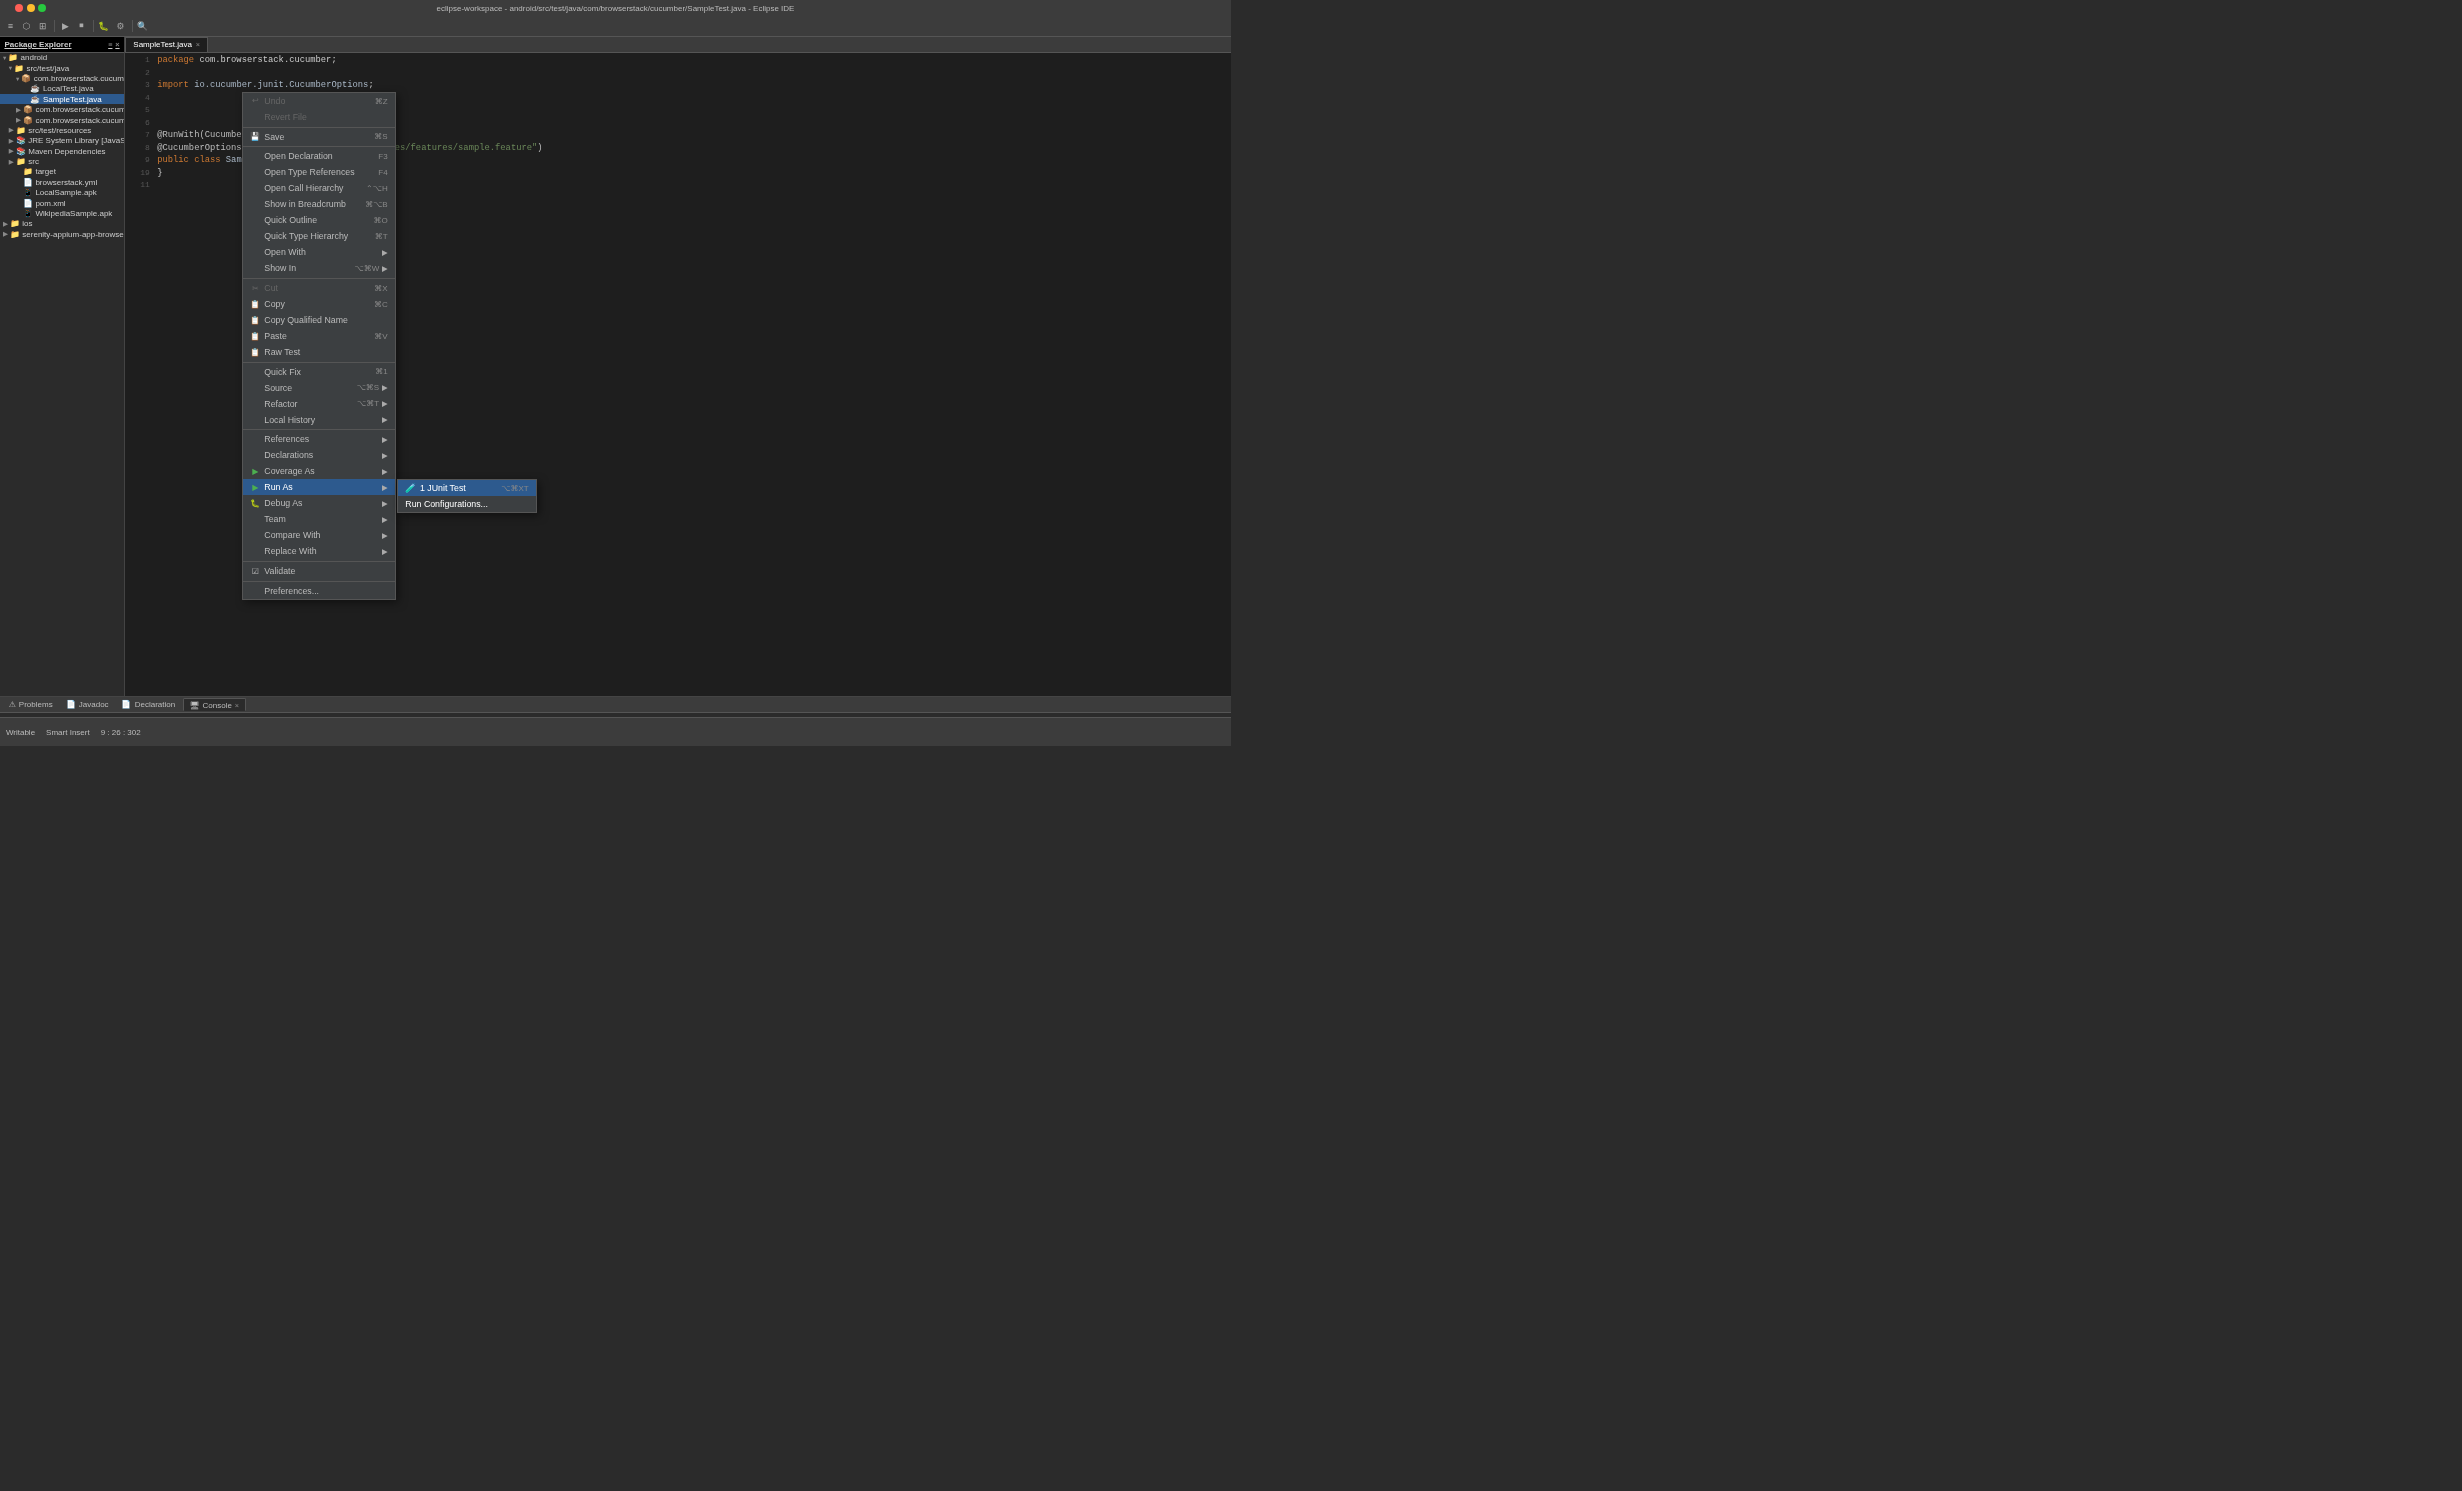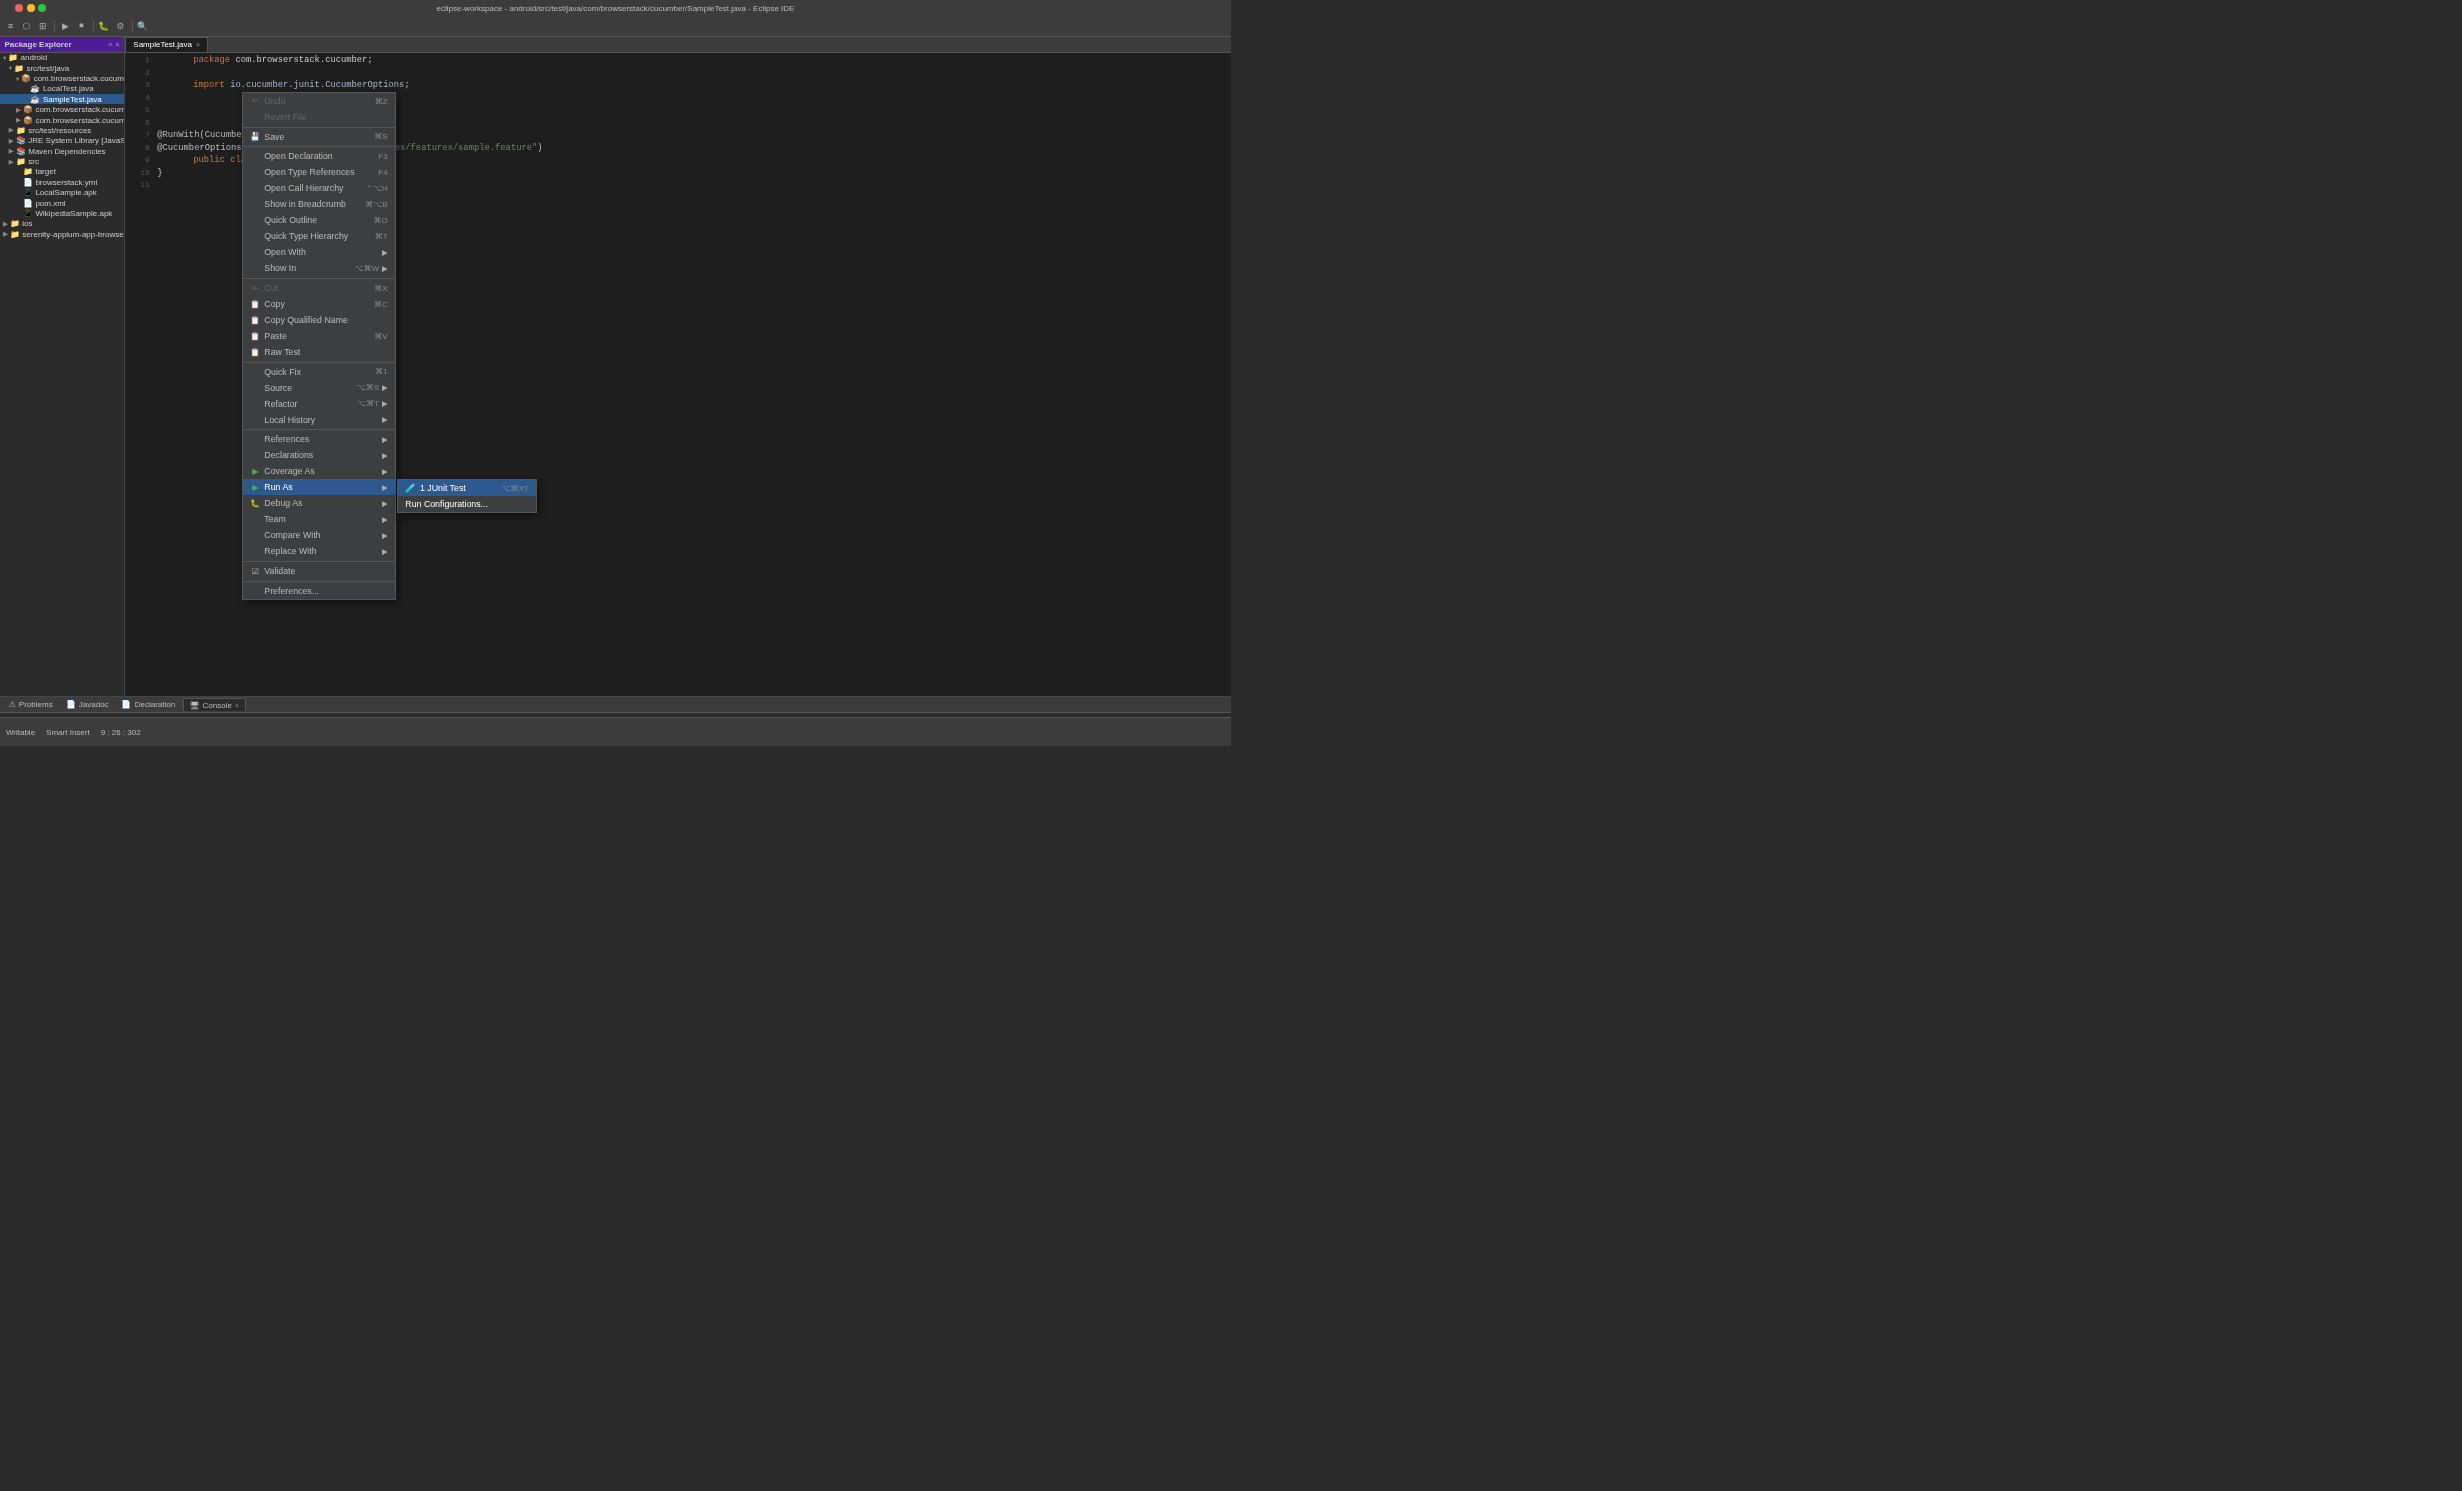--- a/index.html
+++ b/index.html
@@ -71,29 +71,30 @@
     .sidebar {
       width: 125px;
       background: #2b2b2b;
       border-right: 0.7px solid #444;
       overflow: hidden;
       display: flex;
       flex-direction: column;
     }
     .sidebar-header {
       height: 16px;
-      background: #4c1d95;
+      background: #000000;
       border-bottom: 0.7px solid #555;
       display: flex;
       align-items: center;
       padding: 0 4.4px;
       font-size: 8px;
       color: #ccc;
       font-weight: bold;
       justify-content: space-between;
+      text-decoration: underline;
     }
     .sidebar-header-icons { display: flex; gap: 2.9px; }
     .sidebar-header-icon { font-size: 7.3px; color: #888; cursor: pointer; }
     .tree-item {
       display: flex;
       align-items: center;
       padding: 0.7px 2.9px;
       cursor: pointer;
       font-size: 8px;
       color: #ccc;
@@ -157,21 +158,21 @@
     }
     .line-num {
       width: 22px;
       color: #555;
       text-align: right;
       margin-right: 7.3px;
       font-size: 8px;
       user-select: none;
     }
     .code-text { color: #ccc; white-space: pre; }
-    .kw { color: #cc7832; margin-left: 36px; }
+    .kw { color: #cc7832; }
     .str { color: #6a8759; }
     .ann { color: #bbb; }
     .cls { color: #a9b7c6; }
     .imp { color: #a9b7c6; }
 
     
     .context-menu {
       position: absolute;
       top: 92px;
       left: 242px;

